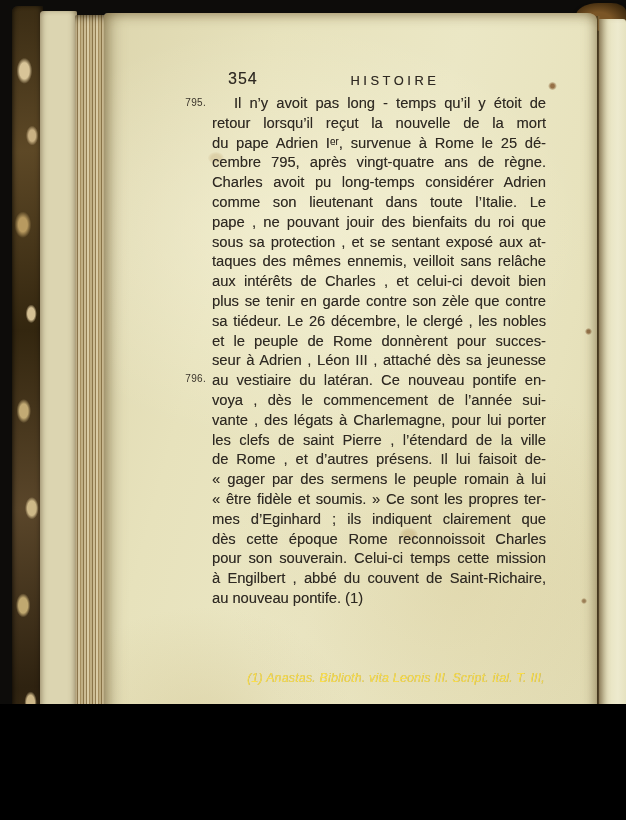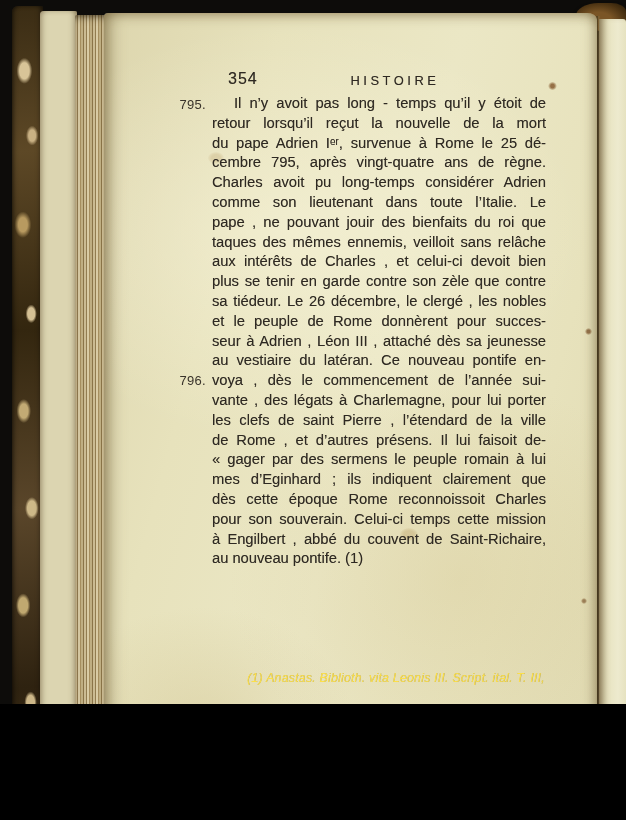--- a/index.html
+++ b/index.html
@@ -110,21 +110,21 @@
     font-size: 16px; letter-spacing: 1px;
     text-shadow: 0.2px 0.3px 0.4px rgba(46,41,34,.45);
   }
   .running-title {
     position: absolute; left: 228px; top: 73px; width: 334px;
     text-align: center; font-size: 12.8px; letter-spacing: 3.6px;
     text-shadow: 0.2px 0.3px 0.4px rgba(46,41,34,.45);
   }
   .margin-note {
     position: absolute; width: 46px; text-align: right;
-    font-size: 13px; color: #3a342b; letter-spacing: .3px;
+    font-size: 10px; color: #3a342b; letter-spacing: .3px;
   }
   .margin-note.n1 { left: 160px; top: 97px; }
   .margin-note.n2 { left: 160px; top: 373px; }
   .body-text { position: absolute; left: 212px; top: 94px; width: 334px; }
   .bline {
     height: 19.8px; line-height: 19.8px;
     font-size: 14.7px;
     text-align: justify; text-align-last: justify;
     white-space: nowrap;
     text-shadow: 0.2px 0.3px 0.35px rgba(46,41,34,.4);
@@ -163,32 +163,34 @@
     <div class="margin-note n1">795.</div>
     <div class="margin-note n2">796.</div>
     <div class="body-text">
         <div class="bline">Il n’y avoit pas long - temps qu’il y étoit de</div>
         <div class="bline">retour lorsqu’il reçut la nouvelle de la mort</div>
         <div class="bline">du pape Adrien Iᵉʳ, survenue à Rome le 25 dé-</div>
         <div class="bline">cembre 795, après vingt-quatre ans de règne.</div>
         <div class="bline">Charles avoit pu long-temps considérer Adrien</div>
         <div class="bline">comme son lieutenant dans toute l’Italie. Le</div>
         <div class="bline">pape , ne pouvant jouir des bienfaits du roi que</div>
+        <div class="bline">sous sa protection , et se sentant exposé aux at-</div>
         <div class="bline">taques des mêmes ennemis, veilloit sans relâche</div>
         <div class="bline">aux intérêts de Charles , et celui-ci devoit bien</div>
         <div class="bline">plus se tenir en garde contre son zèle que contre</div>
         <div class="bline">sa tiédeur. Le 26 décembre, le clergé , les nobles</div>
         <div class="bline">et le peuple de Rome donnèrent pour succes-</div>
         <div class="bline">seur à Adrien , Léon III , attaché dès sa jeunesse</div>
         <div class="bline">au vestiaire du latéran. Ce nouveau pontife en-</div>
         <div class="bline">voya , dès le commencement de l’année sui-</div>
         <div class="bline">vante , des légats à Charlemagne, pour lui porter</div>
         <div class="bline">les clefs de saint Pierre , l’étendard de la ville</div>
         <div class="bline">de Rome , et d’autres présens. Il lui faisoit de-</div>
         <div class="bline">« gager par des sermens le peuple romain à lui</div>
+        <div class="bline">« être fidèle et soumis. » Ce sont les propres ter-</div>
         <div class="bline">mes d’Eginhard ; ils indiquent clairement que</div>
         <div class="bline">dès cette époque Rome reconnoissoit Charles</div>
         <div class="bline">pour son souverain. Celui-ci temps cette mission</div>
         <div class="bline">à Engilbert , abbé du couvent de Saint-Richaire,</div>
         <div class="bline">au nouveau pontife. (1)</div>
       </div>
     <div class="footnote">(1) Anastas. Biblioth. vita Leonis III. Script. ital. T. III,</div>
   </div>
 
   <div class="bottom-curve"></div>

